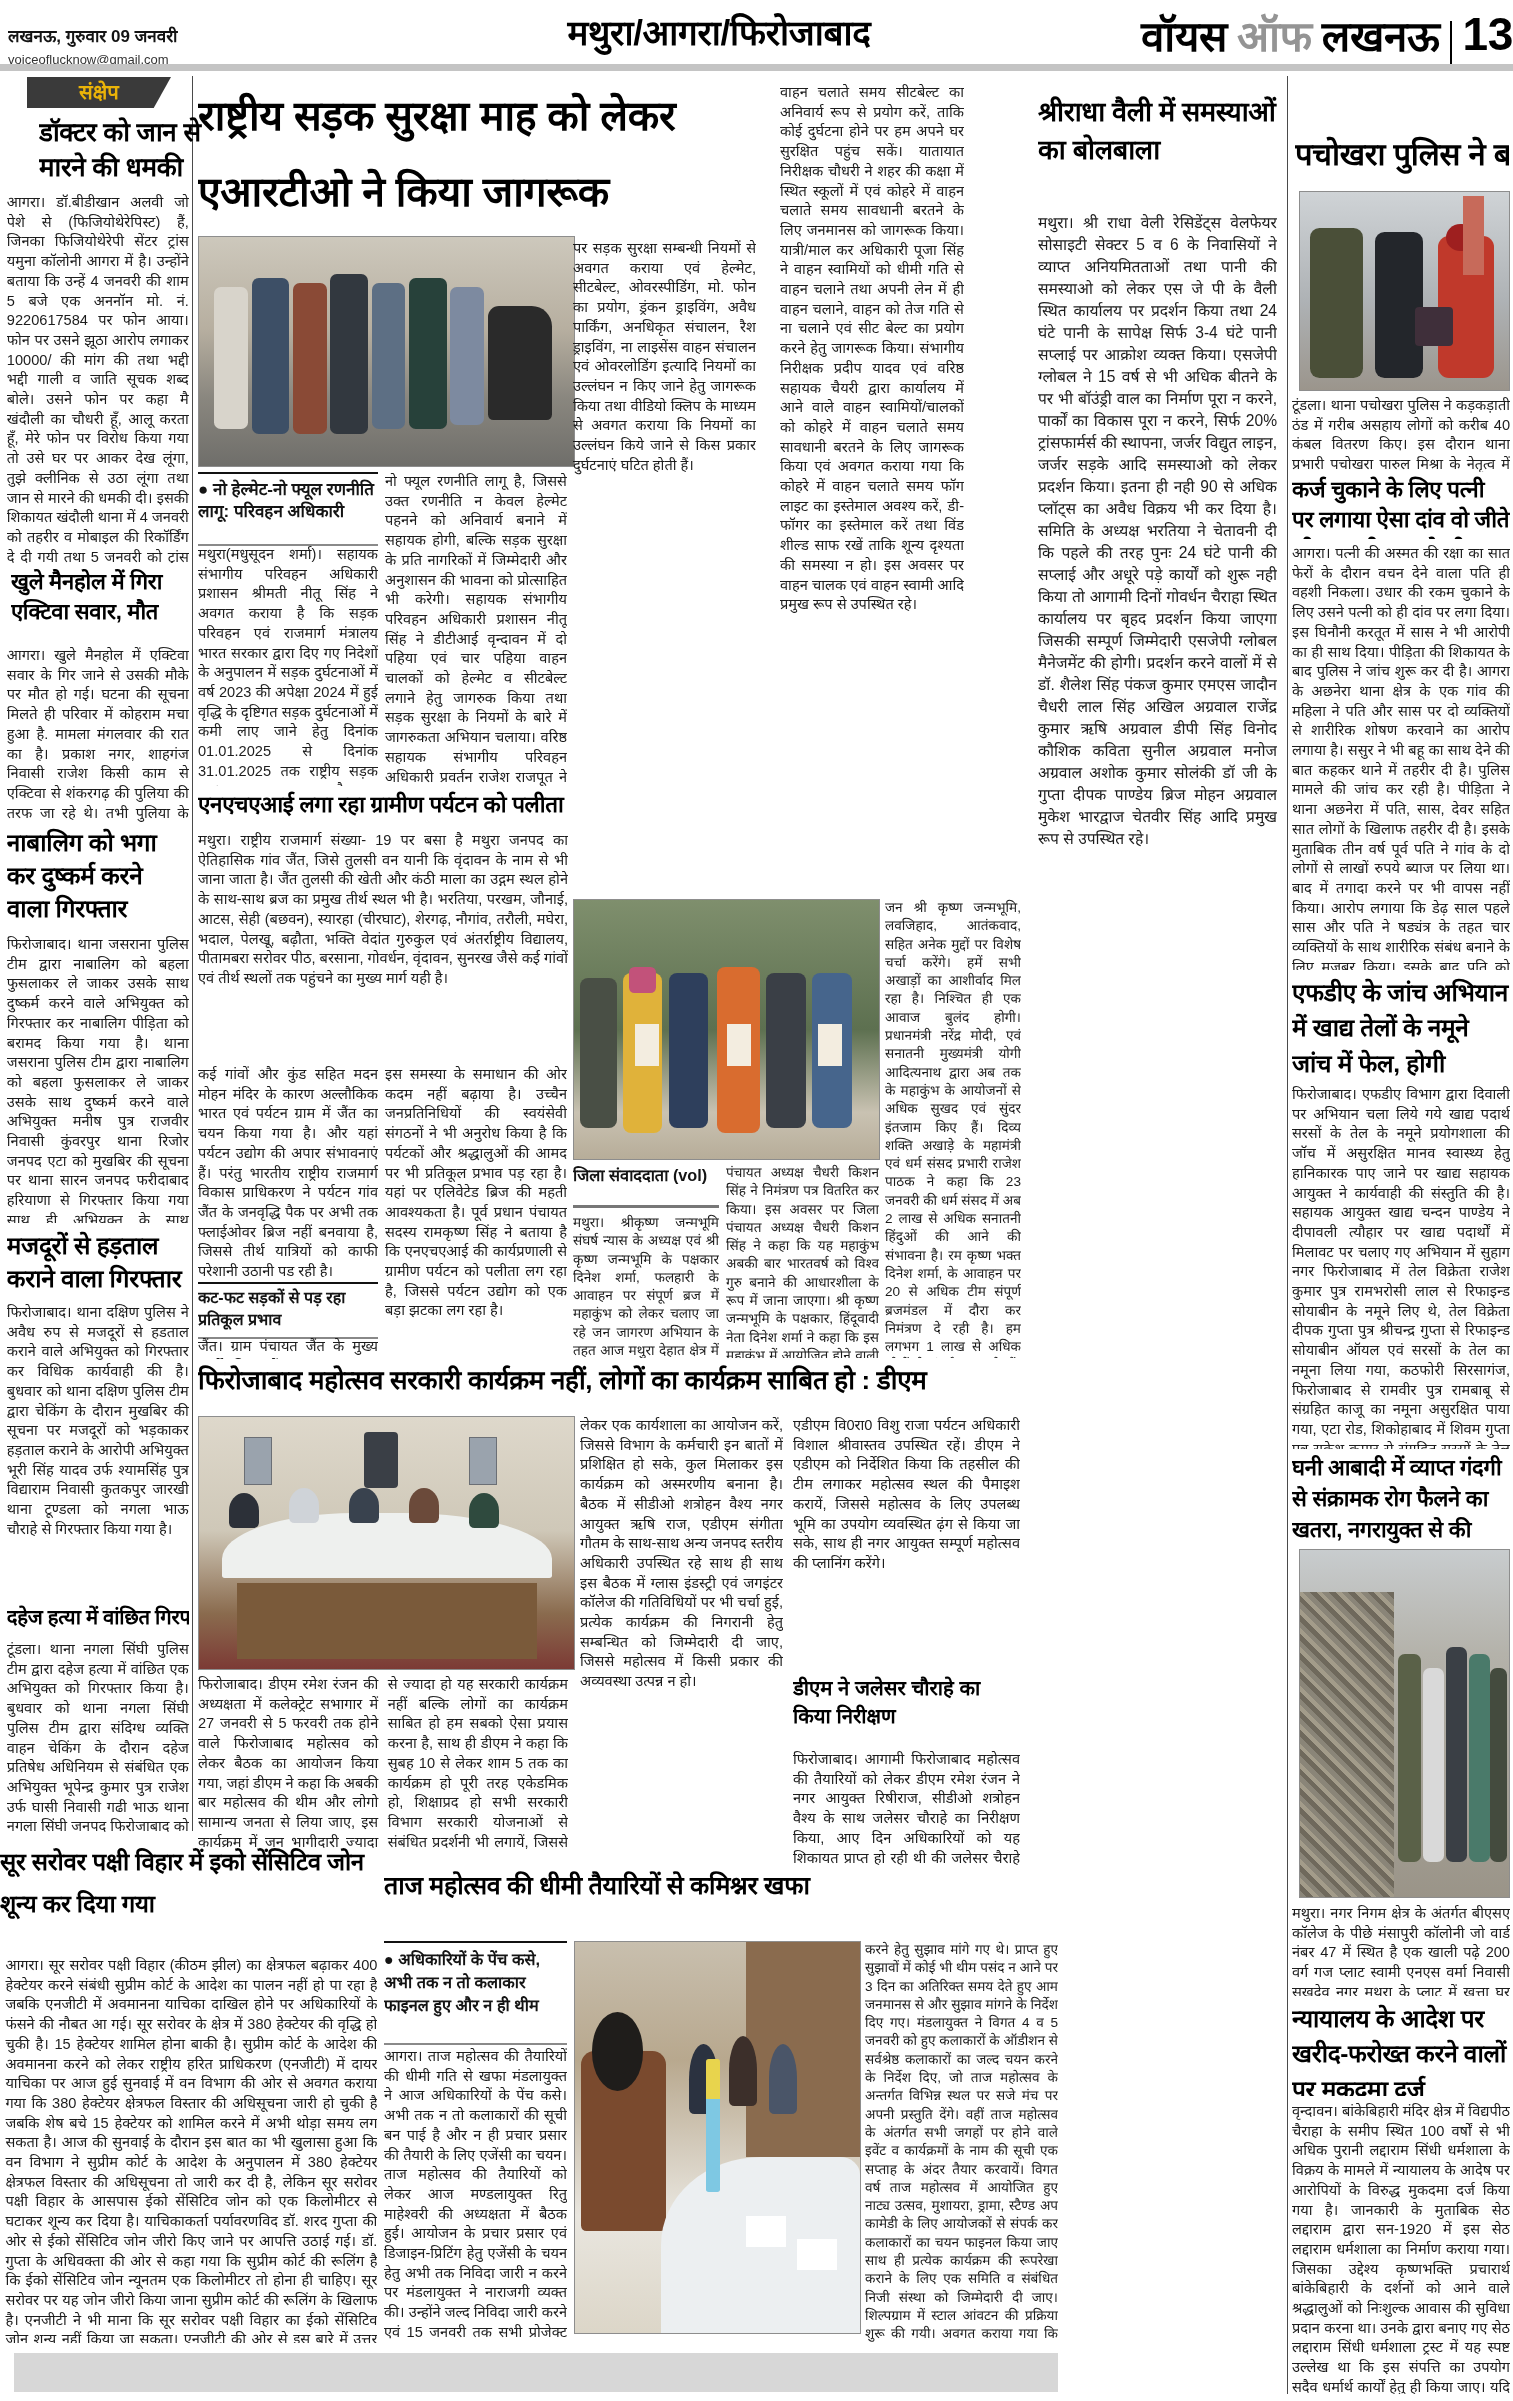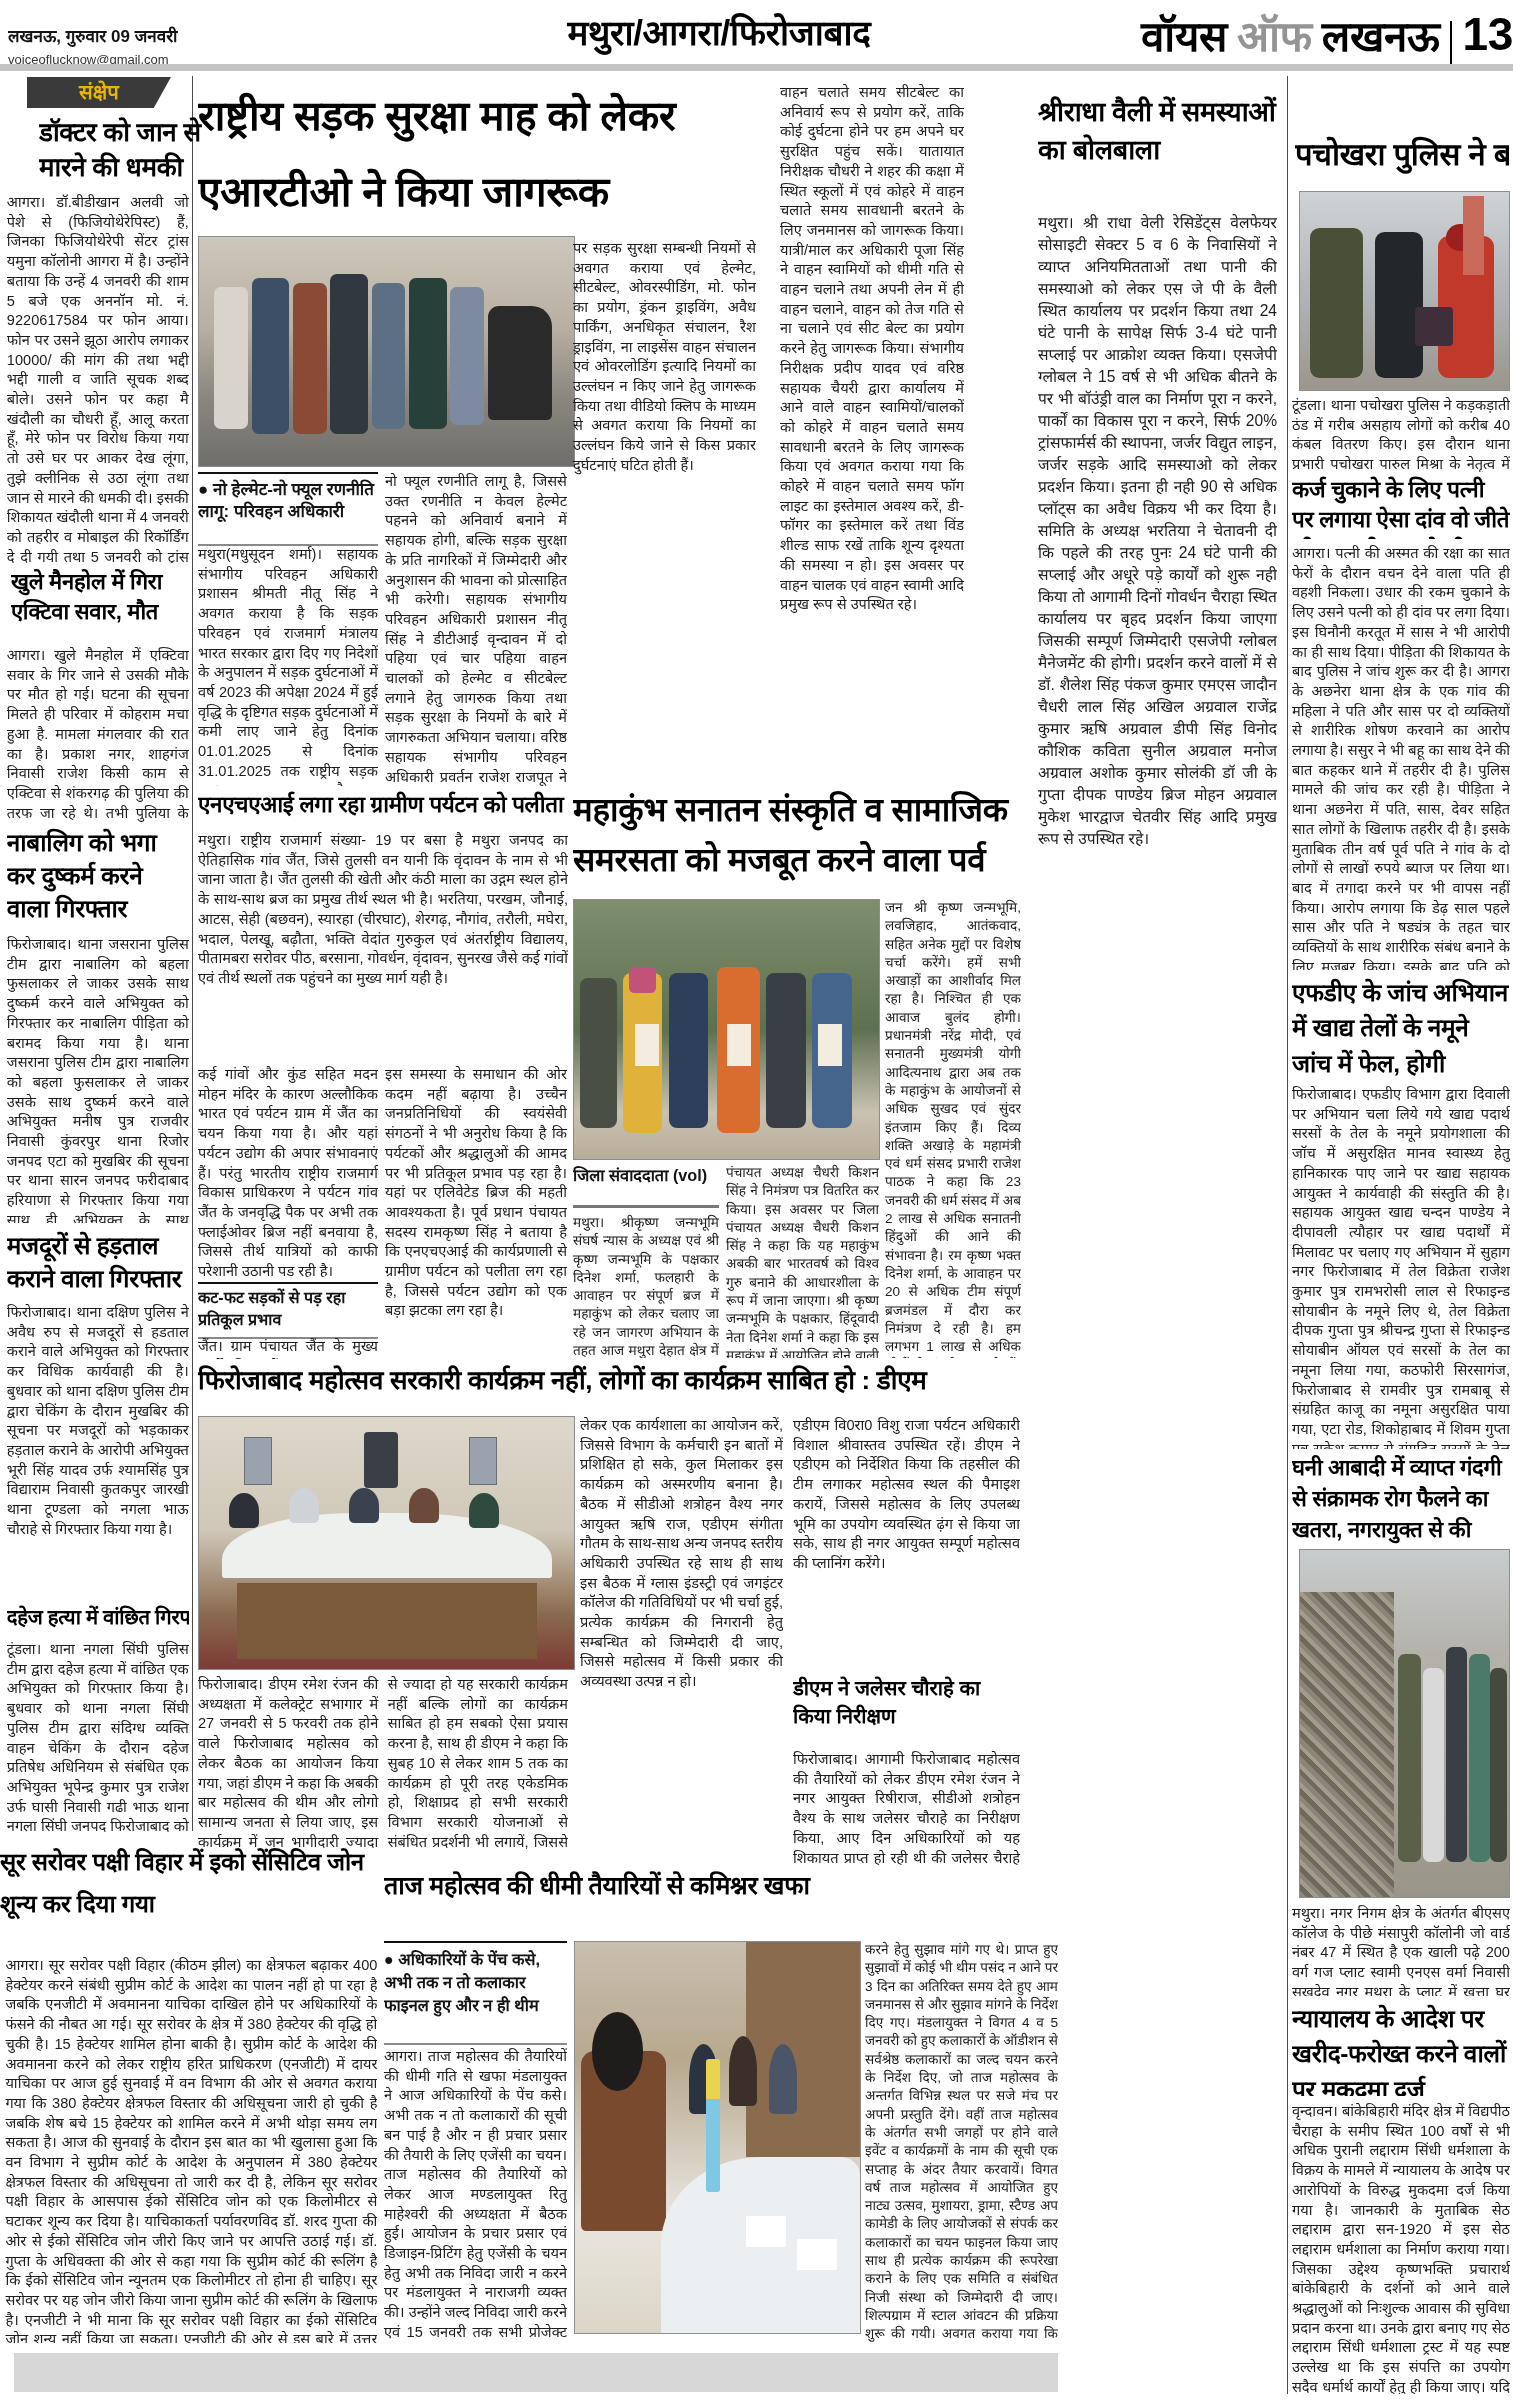--- a/index.html
+++ b/index.html
@@ -72,21 +72,20 @@
   <div class="abs bt" style="left:573px;top:239px;width:183px;height:548px;">पर सड़क सुरक्षा सम्बन्धी नियमों से अवगत कराया एवं हेल्मेट, सीटबेल्ट, ओवरस्पीडिंग, मो. फोन का प्रयोग, ड्रंकन ड्राइविंग, अवैध पार्किंग, अनधिकृत संचालन, रैश ड्राइविंग, ना लाइसेंस वाहन संचालन एवं ओवरलोडिंग इत्यादि नियमों का उल्लंघन न किए जाने हेतु जागरूक किया तथा वीडियो क्लिप के माध्यम से अवगत कराया कि नियमों का उल्लंघन किये जाने से किस प्रकार दुर्घटनाएं घटित होती हैं।</div>
   <div class="abs bt" style="left:780px;top:83px;width:184px;height:704px;">वाहन चलाते समय सीटबेल्ट का अनिवार्य रूप से प्रयोग करें, ताकि कोई दुर्घटना होने पर हम अपने घर सुरक्षित पहुंच सकें। यातायात निरीक्षक चौधरी ने शहर की कक्षा में स्थित स्कूलों में एवं कोहरे में वाहन चलाते समय सावधानी बरतने के लिए जनमानस को जागरूक किया। यात्री/माल कर अधिकारी पूजा सिंह ने वाहन स्वामियों को धीमी गति से वाहन चलाने तथा अपनी लेन में ही वाहन चलाने, वाहन को तेज गति से ना चलाने एवं सीट बेल्ट का प्रयोग करने हेतु जागरूक किया। संभागीय निरीक्षक प्रदीप यादव एवं वरिष्ठ सहायक चैयरी द्वारा कार्यालय में आने वाले वाहन स्वामियों/चालकों को कोहरे में वाहन चलाते समय सावधानी बरतने के लिए जागरूक किया एवं अवगत कराया गया कि कोहरे में वाहन चलाते समय फॉग लाइट का इस्तेमाल अवश्य करें, डी-फॉगर का इस्तेमाल करें तथा विंड शील्ड साफ रखें ताकि शून्य दृश्यता की समस्या न हो। इस अवसर पर वाहन चालक एवं वाहन स्वामी आदि प्रमुख रूप से उपस्थित रहे।</div>
 
   <div class="abs hl nowrap" style="left:198px;top:791px;width:370px;height:34px;font-size:22.4px;">एनएचएआई लगा रहा ग्रामीण पर्यटन को पलीता</div>
   <div class="abs bt" style="left:198px;top:831px;width:370px;height:228px;">मथुरा। राष्ट्रीय राजमार्ग संख्या- 19 पर बसा है मथुरा जनपद का ऐतिहासिक गांव जैंत, जिसे तुलसी वन यानी कि वृंदावन के नाम से भी जाना जाता है। जैंत तुलसी की खेती और कंठी माला का उद्गम स्थल होने के साथ-साथ ब्रज का प्रमुख तीर्थ स्थल भी है। भरतिया, परखम, जौनाई, आटस, सेही (बछवन), स्यारहा (चीरघाट), शेरगढ़, नौगांव, तरौली, मघेरा, भदाल, पेलखू, बढ़ौता, भक्ति वेदांत गुरुकुल एवं अंतर्राष्ट्रीय विद्यालय, पीतामबरा सरोवर पीठ, बरसाना, गोवर्धन, वृंदावन, सुनरख जैसे कई गांवों एवं तीर्थ स्थलों तक पहुंचने का मुख्य मार्ग यही है।</div>
   <div class="abs bt" style="left:198px;top:1065px;width:180px;height:212px;">कई गांवों और कुंड सहित मदन मोहन मंदिर के कारण अल्लौकिक भारत एवं पर्यटन ग्राम में जैंत का चयन किया गया है। और यहां पर्यटन उद्योग की अपार संभावनाएं हैं। परंतु भारतीय राष्ट्रीय राजमार्ग विकास प्राधिकरण ने पर्यटन गांव जैंत के जनवृद्धि पैक पर अभी तक फ्लाईओवर ब्रिज नहीं बनवाया है, जिससे तीर्थ यात्रियों को काफी परेशानी उठानी पड़ रही है।</div>
   <div class="abs" style="left:198px;top:1282px;width:180px;height:50px;border-top:2px solid #111;border-bottom:2px solid #888;font-weight:bold;font-size:16px;line-height:1.4;padding-top:2.7px;">कट-फट सड़कों से पड़ रहा प्रतिकूल प्रभाव</div>
   <div class="abs bt" style="left:198px;top:1337px;width:180px;height:22px;">जैंत। ग्राम पंचायत जैंत के मुख्य मार्गों की सड़कें जगह-जगह कट-फट जाने से ग्रामीणों एवं पर्यटकों को आवागमन में भारी कठिनाई हो रही है।</div>
   <div class="abs bt" style="left:385px;top:1065px;width:182px;height:294px;">इस समस्या के समाधान की ओर कदम नहीं बढ़ाया है। उच्चैन जनप्रतिनिधियों की स्वयंसेवी संगठनों ने भी अनुरोध किया है कि पर्यटकों और श्रद्धालुओं की आमद पर भी प्रतिकूल प्रभाव पड़ रहा है। यहां पर एलिवेटेड ब्रिज की महती आवश्यकता है। पूर्व प्रधान पंचायत सदस्य रामकृष्ण सिंह ने बताया है कि एनएचएआई की कार्यप्रणाली से ग्रामीण पर्यटन को पलीता लग रहा है, जिससे पर्यटन उद्योग को एक बड़ा झटका लग रहा है।</div>
 
-  <div class="abs hl" style="left:573px;top:785px;width:448px;height:103px;font-size:33px;line-height:1.5;">महाकुंभ सनातन संस्कृति व सामाजिक समरसता को मजबूत करने वाला पर्व</div>
   <div class="photo" style="left:573px;top:899px;width:305px;height:259px;background:linear-gradient(180deg,#7f8f6d 0%,#5d7050 50%,#c9c2b2 82%,#b7ad99 100%);">
     <i class="ps" style="left:2%;top:30%;width:12%;height:58%;background:#494f45;border-radius:8.1px;"></i>
     <i class="ps" style="left:16%;top:28%;width:13%;height:62%;background:#e0b23a;border-radius:8.1px;"></i>
     <i class="ps" style="left:18%;top:26%;width:9%;height:10%;background:#c2527a;border-radius:5.4px;"></i>
     <i class="ps" style="left:31%;top:28%;width:13%;height:60%;background:#2e3f5c;border-radius:8.1px;"></i>
     <i class="ps" style="left:47%;top:26%;width:14%;height:64%;background:#d96c2f;border-radius:8.1px;"></i>
     <i class="ps" style="left:63%;top:28%;width:13%;height:60%;background:#3a3f46;border-radius:8.1px;"></i>
     <i class="ps" style="left:78%;top:28%;width:13%;height:60%;background:#46658c;border-radius:8.1px;"></i>
     <i class="ps" style="left:20%;top:48%;width:8%;height:16%;background:#f3ede0;"></i>
     <i class="ps" style="left:50%;top:48%;width:8%;height:16%;background:#f3ede0;"></i>

